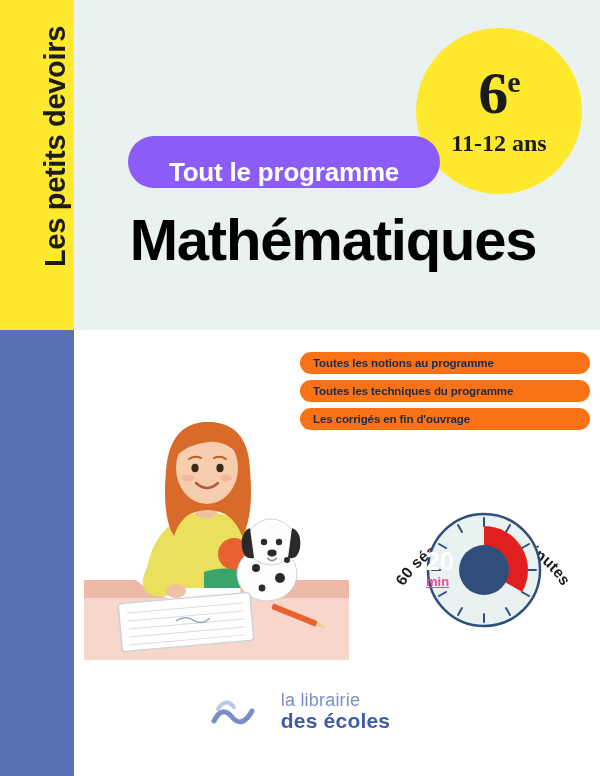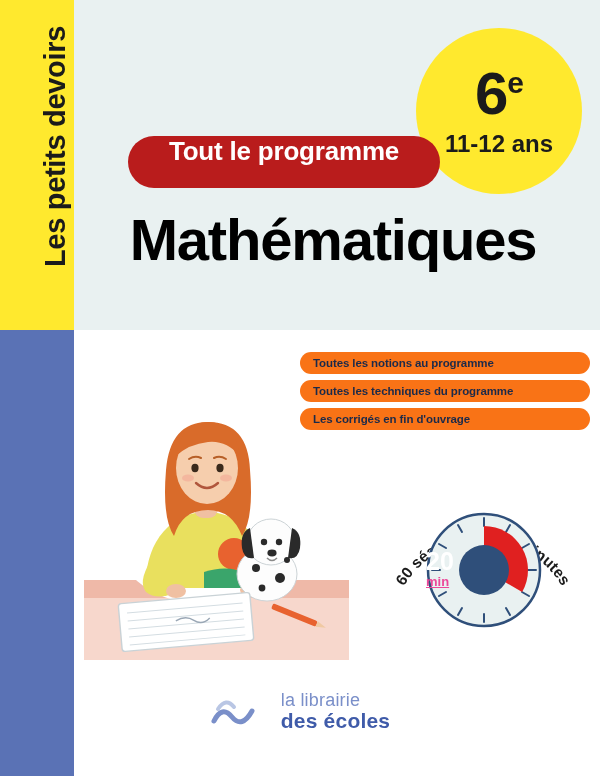--- a/index.html
+++ b/index.html
@@ -85,20 +85,21 @@
     top: 28px;
     width: 166px;
     height: 166px;
     border-radius: 50%;
     background: #ffe92e;
     z-index: 5;
     display: flex;
     flex-direction: column;
     align-items: center;
     justify-content: center;
+    font-family: Liberation Serif, serif;
   }
   .level-main {
     font-weight: bold;
     font-size: 60px;
     color: #1b1b1b;
     line-height: 0.95;
     letter-spacing: -1px;
   }
   .level-main sup {
     font-size: 30px;
@@ -112,25 +113,25 @@
     margin-top: 8px;
   }
 
   
   .program-pill {
     position: absolute;
     left: 128px;
     top: 136px;
     width: 312px;
     height: 52px;
-    background: #b91c1c;
+    background: #8b5cf6;
     border-radius: 26px;
     z-index: 7;
     display: flex;
-    align-items: flex-start;
+    align-items: flex-end;
     justify-content: center;
   }
   .program-pill span {
     font-weight: bold;
     font-size: 26px;
     color: #ffffff;
     letter-spacing: -0.2px;
   }
 
   

